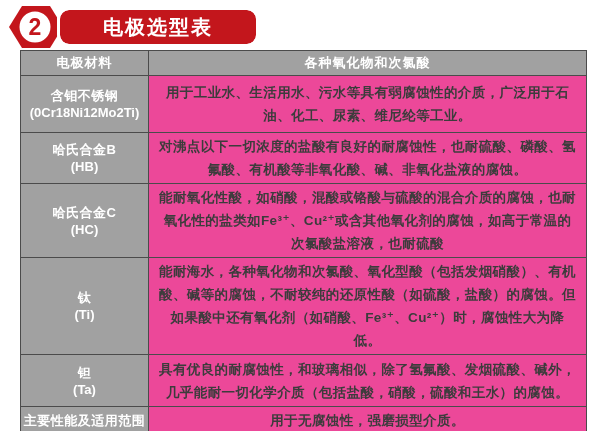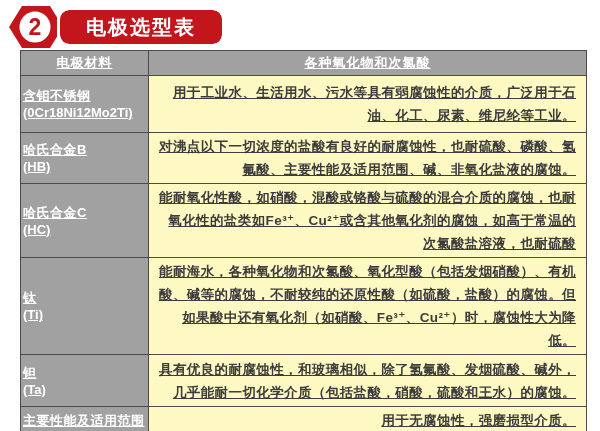--- a/index.html
+++ b/index.html
@@ -14,46 +14,46 @@
     width:600px;height:431px;background:#ffffff;overflow:hidden;
     font-family:"Liberation Sans","DejaVu Sans",sans-serif;
   }
   
   .header-row{position:relative;height:50px;}
   .hex-badge{position:absolute;left:7px;top:4px;width:58px;height:46px;}
   .title-pill{
     position:absolute;left:60px;top:10px;height:34px;
     background:var(--red);color:#fff;border-radius:9px;
     font-size:20px;font-weight:bold;line-height:34px;
-    padding:0 26px;letter-spacing:2px;
+    padding:0 43px;letter-spacing:2px;
     outline:3px solid #ffffff;
     white-space:nowrap;
   }
   
   table{
     border-collapse:collapse;table-layout:fixed;
     margin-left:20px;width:566px;
   }
   col.c-mat{width:128px;}
   col.c-desc{width:438px;}
-  th,td{border:1.6px solid var(--border);text-decoration:underline;}
+  th,td{border:1.6px solid var(--border);}
   thead th{
     background:var(--gray);color:#ffffff;
     font-size:13px;font-weight:bold;height:25px;
     text-align:center;letter-spacing:1px;
   }
   tbody th.mat{
     background:var(--gray);color:#ffffff;
-    font-size:13px;font-weight:bold;text-align:left;
+    font-size:13px;font-weight:bold;text-align:center;
     line-height:17px;padding:2px 2px;letter-spacing:0.5px;
   }
   tbody th.mat .mat-code{display:block;font-weight:bold;letter-spacing:0;}
   td.desc{
-    background:#fef9c3;color:var(--body-text);
-    font-size:13.5px;font-weight:bold;text-align:right;
+    background:#ec4899;color:var(--body-text);
+    font-size:13.5px;font-weight:bold;text-align:center;
     line-height:23px;padding:2px 10px;letter-spacing:0.4px;
     vertical-align:middle;
   }
   
   tbody tr:nth-child(1){height:57px;}
   tbody tr:nth-child(2){height:48px;margin-left:36px;}
   tbody tr:nth-child(3){height:65px;}
   tbody tr:nth-child(4){height:75px;}
   tbody tr:nth-child(5){height:52px;}
   tbody tr:nth-child(6){height:25px;}
@@ -89,21 +89,21 @@
       <span class="mat-code">(0Cr18Ni12Mo2Ti)</span>
     </th>
     <td class="desc">用于工业水、生活用水、污水等具有弱腐蚀性的介质，广泛用于石油、化工、尿素、维尼纶等工业。</td>
   </tr>
 
   <tr>
     <th class="mat">
       <span class="mat-name">哈氏合金B</span>
       <span class="mat-code">(HB)</span>
     </th>
-    <td class="desc">对沸点以下一切浓度的盐酸有良好的耐腐蚀性，也耐硫酸、磷酸、氢氟酸、主要性能及适用范围、碱、非氧化盐液的腐蚀。</td>
+    <td class="desc">对沸点以下一切浓度的盐酸有良好的耐腐蚀性，也耐硫酸、磷酸、氢氟酸、有机酸等非氧化酸、碱、非氧化盐液的腐蚀。</td>
   </tr>
 
   <tr>
     <th class="mat">
       <span class="mat-name">哈氏合金C</span>
       <span class="mat-code">(HC)</span>
     </th>
     <td class="desc">能耐氧化性酸，如硝酸，混酸或铬酸与硫酸的混合介质的腐蚀，也耐氧化性的盐类如Fe³⁺、Cu²⁺或含其他氧化剂的腐蚀，如高于常温的次氯酸盐溶液，也耐硫酸</td>
   </tr>
 

